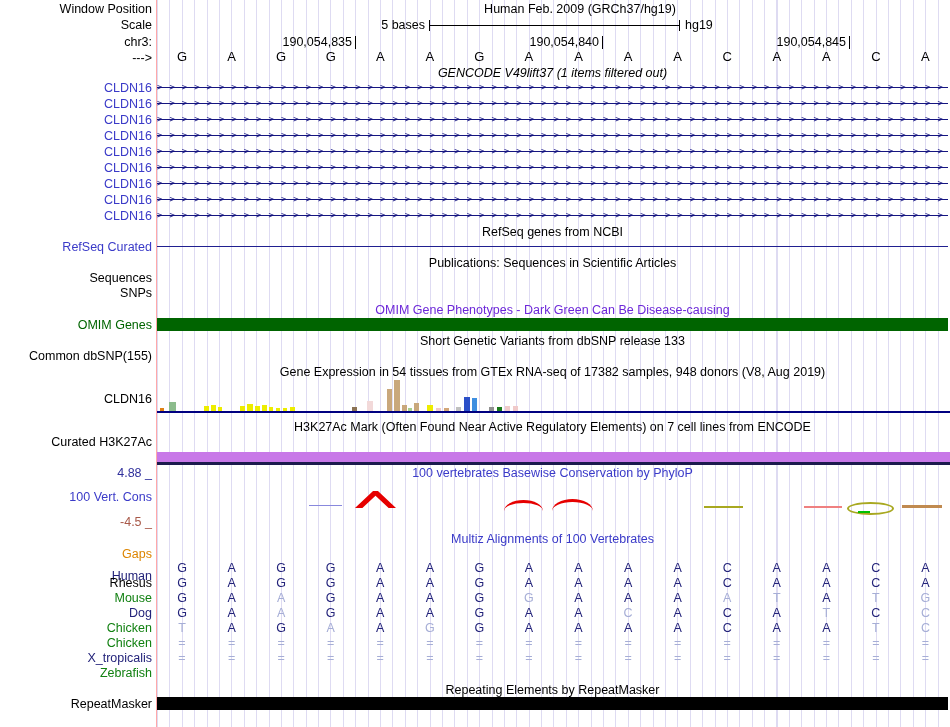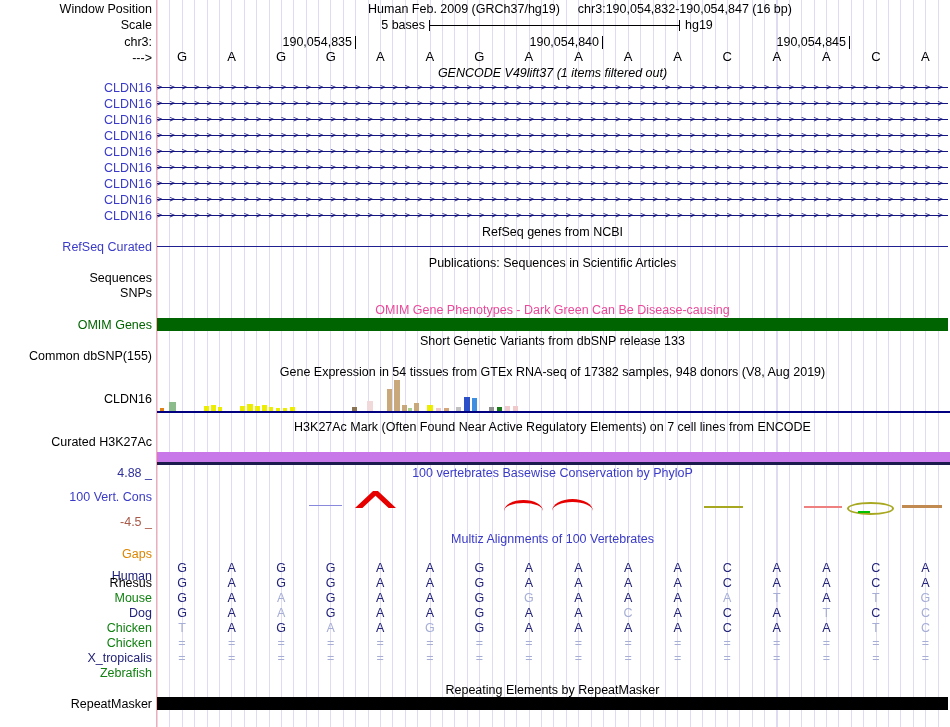--- a/index.html
+++ b/index.html
@@ -29,21 +29,20 @@
 <body>
 
 <div id="page">
 
   <div class="grid"></div>
 
   <div class="abs" style="left:156px;top:0;width:1px;height:727px;background:#ffa8a8;"></div>
 
   <div class="hdr-flex">
     <span>Human Feb. 2009 (GRCh37/hg19)</span>
-    <span>chr3:190,054,832-190,054,847 (16 bp)</span>
   </div>
 
   <div class="abs" style="left:300px;top:18px;width:125px;text-align:right;font-size:12.5px;line-height:14px;">5 bases</div>
   <div class="scalebar"></div>
   <div class="abs" style="left:685px;top:18px;font-size:12.5px;line-height:14px;">hg19</div>
 
   <div class="bar" style="left:157px;top:246px;width:791px;height:1px;background:#202090;"></div>
   <div class="bar" style="left:157px;top:318px;width:791px;height:13px;background:#006400;"></div>
   <div class="bar" style="left:157px;top:411px;width:793px;height:2px;background:#000080;"></div>
   <div class="bar" style="left:157px;top:452px;width:793px;height:10px;background:#c878e8;"></div>
@@ -62,21 +61,21 @@
       <div class="lbl" style="top: 349px; color: rgb(0, 0, 0);">Common dbSNP(155)</div>
       <div class="lbl" style="top: 392px; color: rgb(0, 0, 0);">CLDN16</div>
       <div class="lbl" style="top: 435px; color: rgb(0, 0, 0);">Curated H3K27Ac</div>
       <div class="lbl" style="top: 466px; color: rgb(48, 48, 156);">4.88 _</div>
       <div class="lbl" style="top: 490px; color: rgb(58, 58, 200);">100 Vert. Cons</div>
       <div class="lbl" style="top: 515px; color: rgb(168, 88, 72);">-4.5 _</div>
       <div class="lbl" style="top: 697px; color: rgb(0, 0, 0);">RepeatMasker</div>
       <div class="ttl" style="top: 66px; color: rgb(0, 0, 0); font-style: italic;">GENCODE V49lift37 (1 items filtered out)</div>
       <div class="ttl" style="top: 225px; color: rgb(0, 0, 0);">RefSeq genes from NCBI</div>
       <div class="ttl" style="top: 256px; color: rgb(0, 0, 0);">Publications: Sequences in Scientific Articles</div>
-      <div class="ttl" style="top: 303px; color: #ec4899;">OMIM Gene Phenotypes - Dark Green Can Be Disease-causing</div>
+      <div class="ttl" style="top: 303px; color: #6d28d9;">OMIM Gene Phenotypes - Dark Green Can Be Disease-causing</div>
       <div class="ttl" style="top: 334px; color: rgb(0, 0, 0);">Short Genetic Variants from dbSNP release 133</div>
       <div class="ttl" style="top: 365px; color: rgb(0, 0, 0);">Gene Expression in 54 tissues from GTEx RNA-seq of 17382 samples, 948 donors (V8, Aug 2019)</div>
       <div class="ttl" style="top: 420px; color: rgb(0, 0, 0);">H3K27Ac Mark (Often Found Near Active Regulatory Elements) on 7 cell lines from ENCODE</div>
       <div class="ttl" style="top: 466px; color: rgb(58, 58, 200);">100 vertebrates Basewise Conservation by PhyloP</div>
       <div class="ttl" style="top: 532px; color: rgb(58, 58, 200);">Multiz Alignments of 100 Vertebrates</div>
       <div class="ttl" style="top: 683px; color: rgb(0, 0, 0);">Repeating Elements by RepeatMasker</div>
       <div class="ticklbl" style="left: 250px; top: 35px;">190,054,835</div>
       <div class="tick" style="left: 355px; top: 36px;"></div>
       <div class="ticklbl" style="left: 497px; top: 35px;">190,054,840</div>
       <div class="tick" style="left: 602px; top: 36px;"></div>

